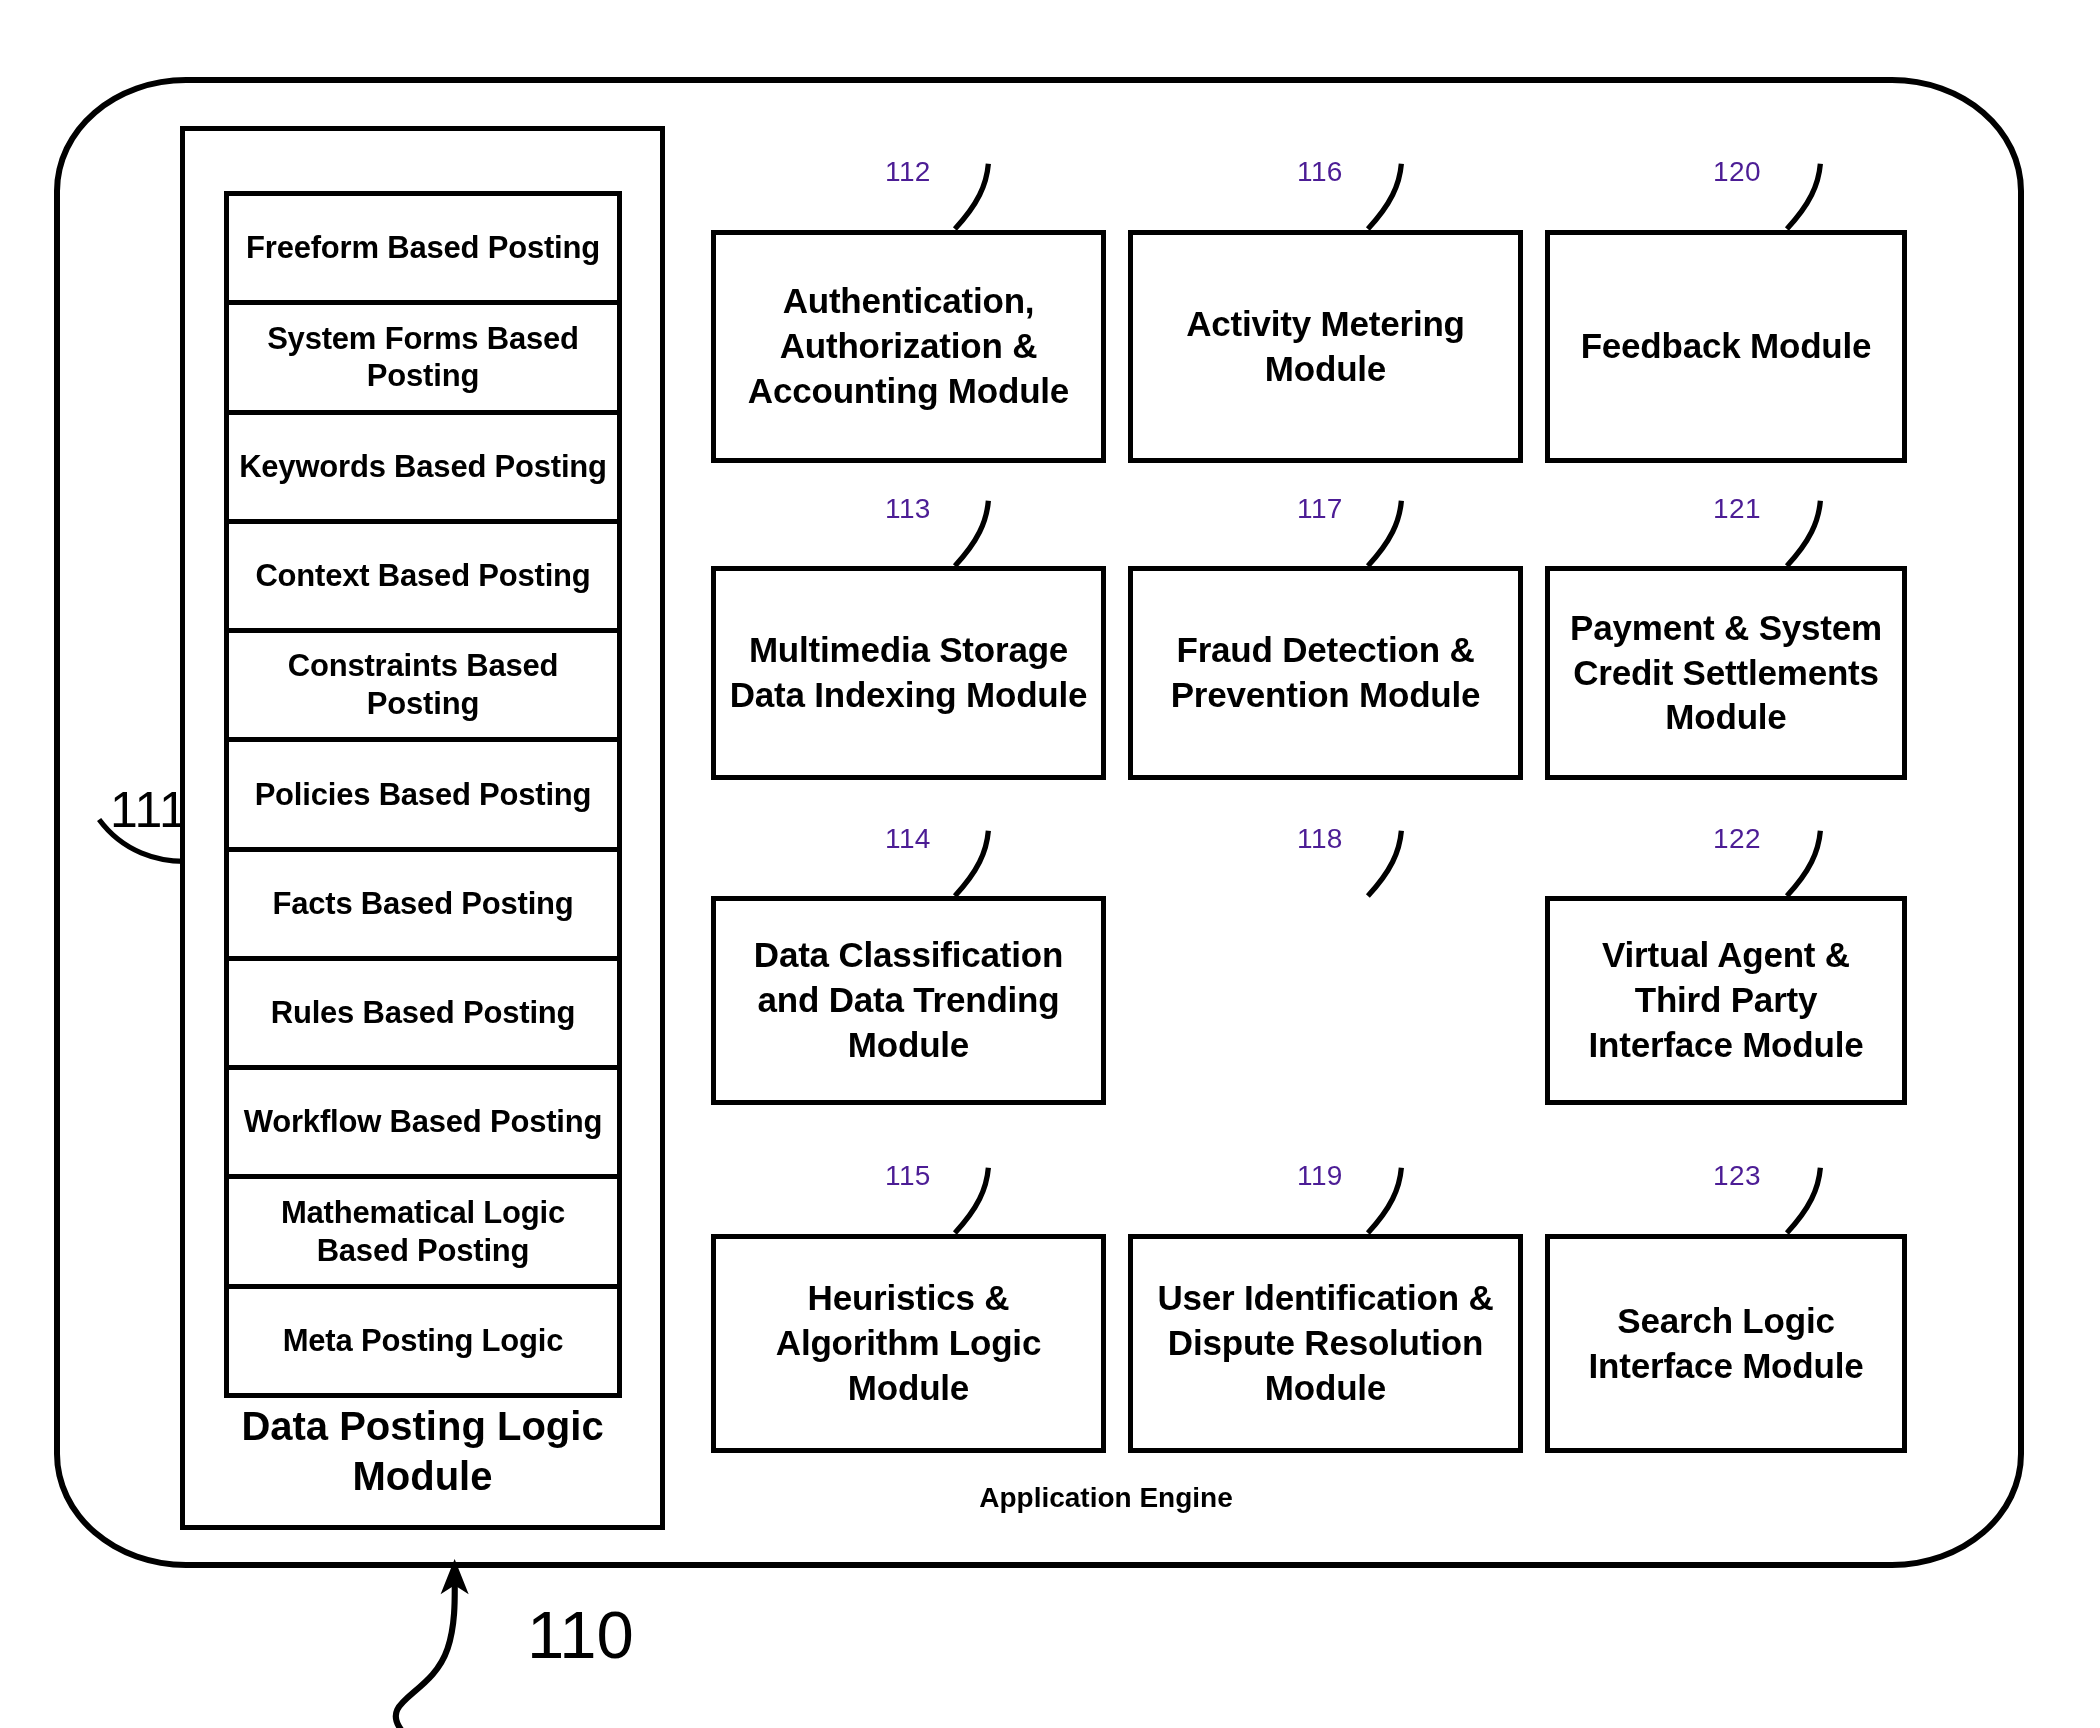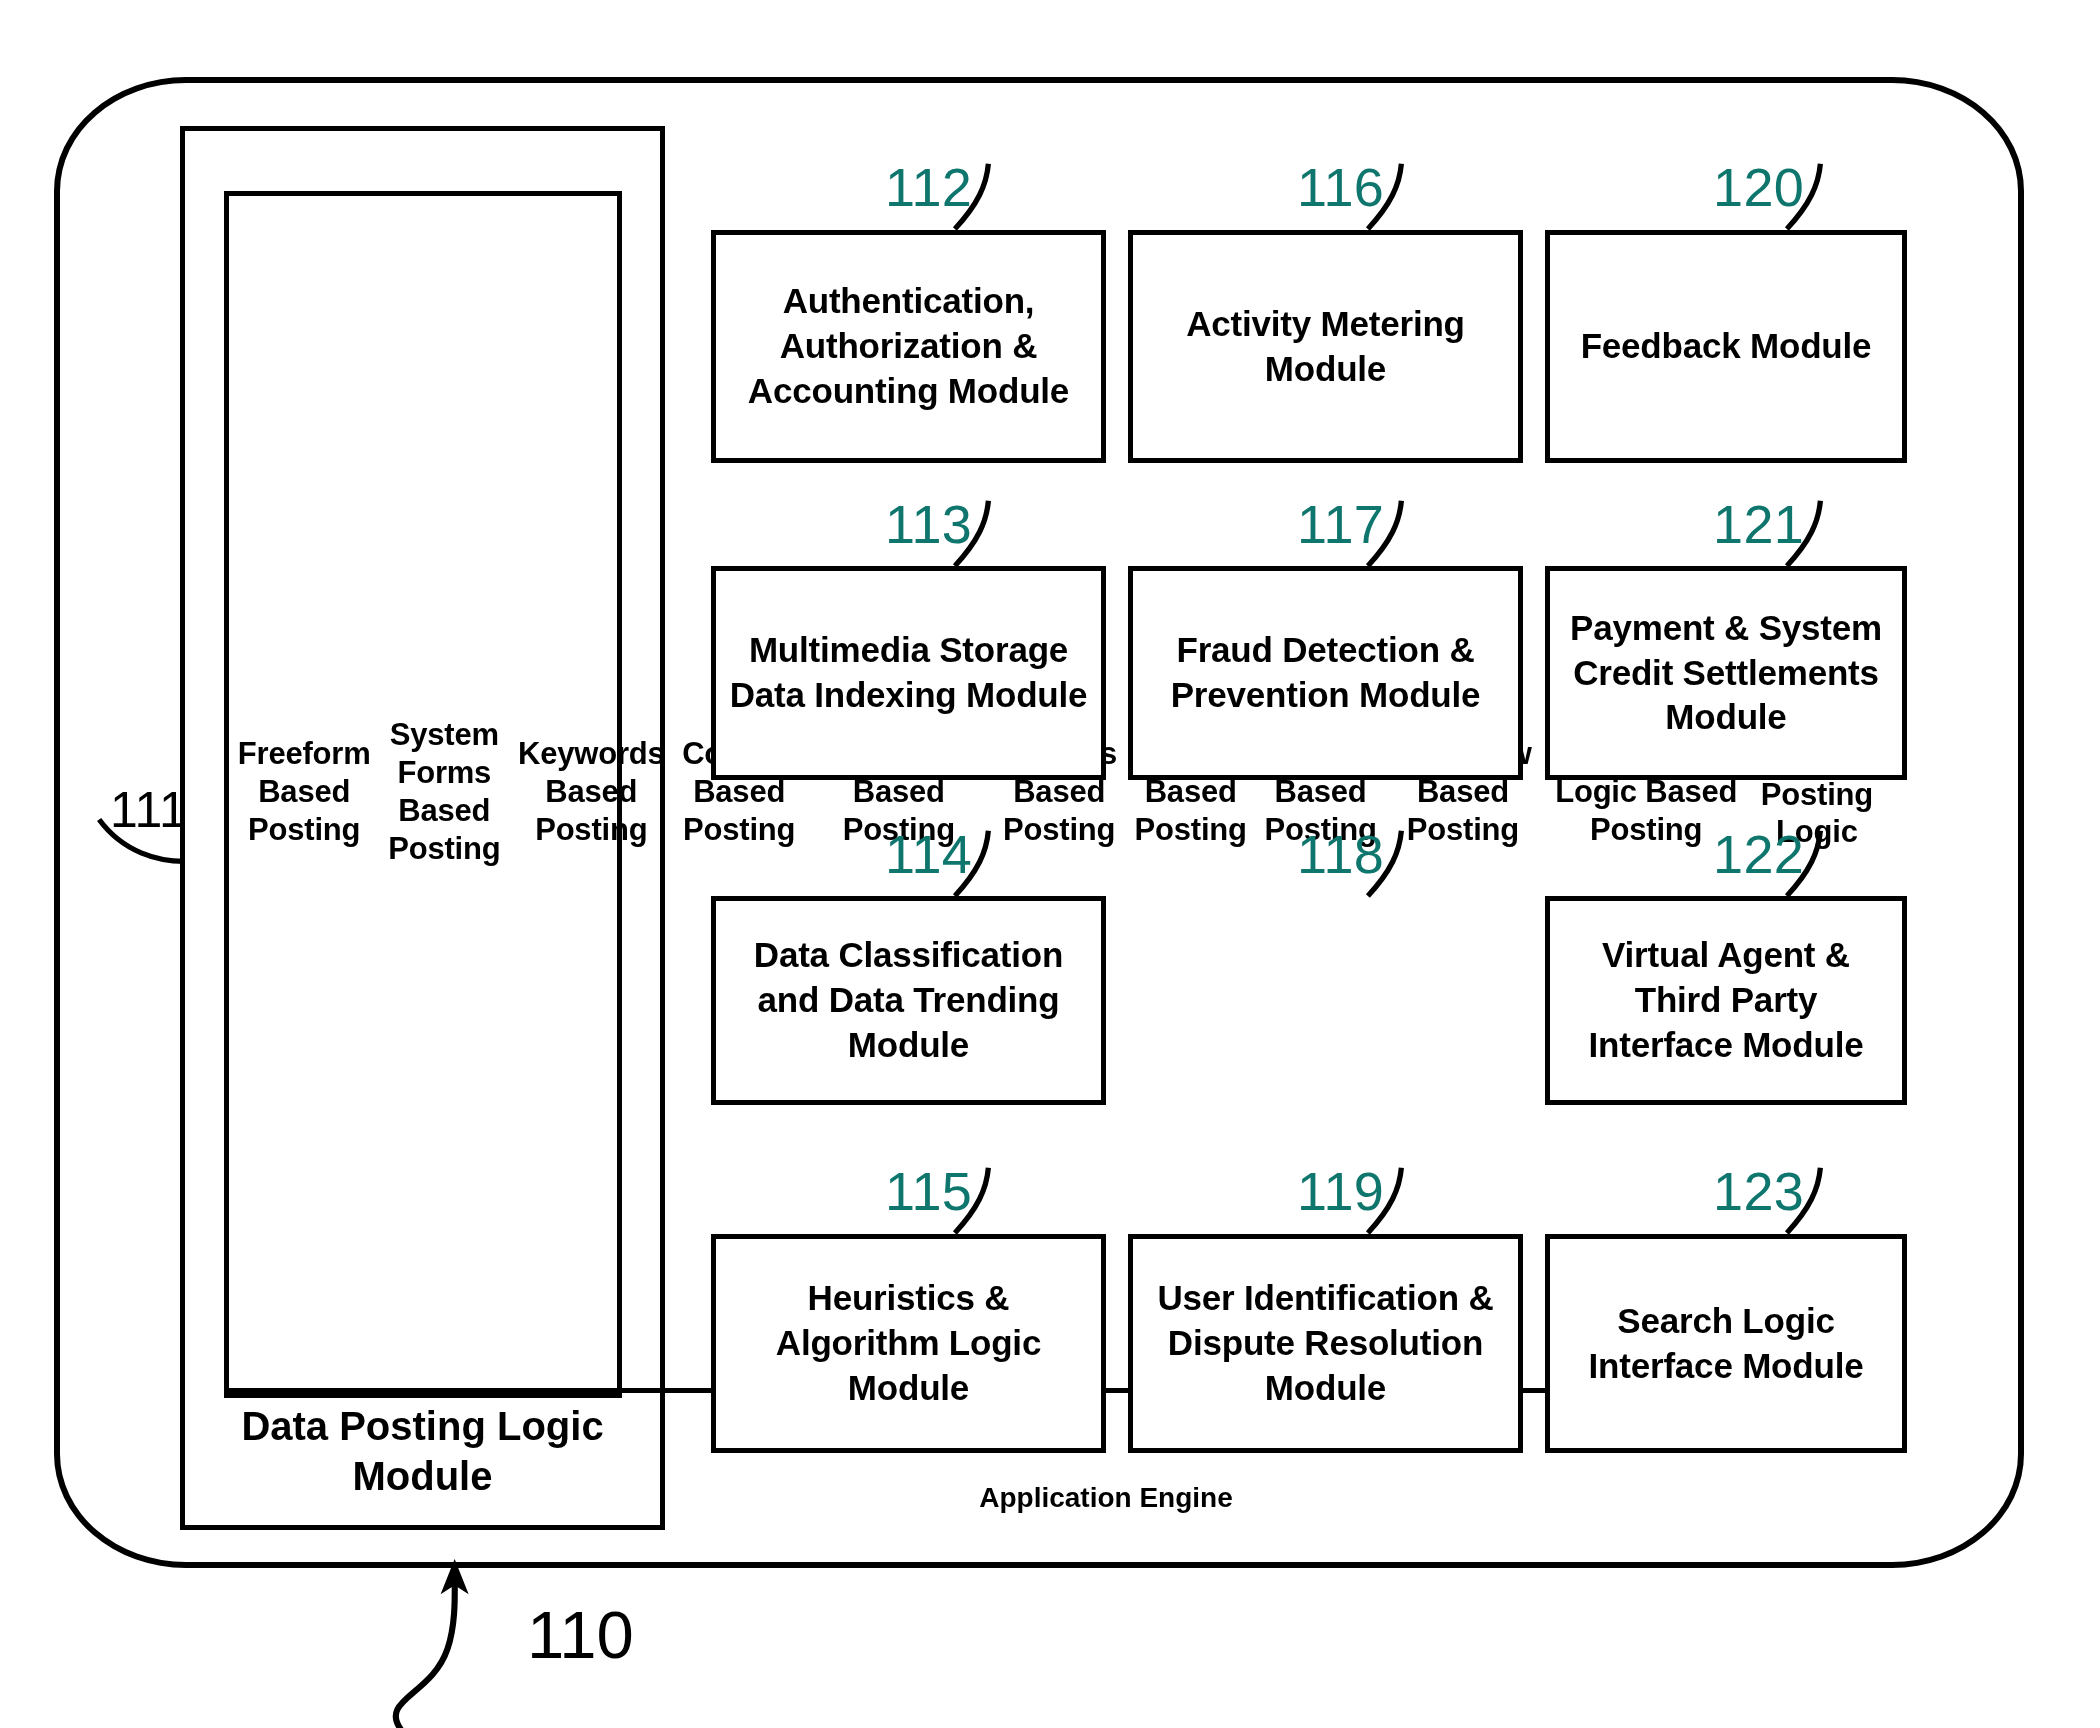--- a/index.html
+++ b/index.html
@@ -47,20 +47,21 @@
   #posting-list {
     position: absolute;
     left: 224px;
     top: 191px;
     width: 398px;
     height: 1207px;
     border: 5.3px solid #000;
     box-sizing: border-box;
     background: #fff;
     display: flex;
+    flex-direction: column;
   }
   .posting-item {
     flex: 1 1 0;
     border-bottom: 5.3px solid #000;
     box-sizing: border-box;
     display: flex;
     align-items: center;
     justify-content: center;
     text-align: center;
     font-size: 31px;
@@ -110,23 +111,23 @@
 
   
   .row-1 { top: 230px;  height: 233px; }
   .row-2 { top: 566px;  height: 214px; }
   .row-3 { top: 896px; height: 209px; }
   .row-4 { top: 1234px; height: 219px; }
 
   
   .ref-num {
     position: absolute;
-    font-size: 54px;
+    font-size: 28px;
     font-weight: normal;
-    color: #0f766e;
+    color: #4c1d95;
     font-family: "Liberation Sans", sans-serif;
     letter-spacing: 0.4px;
   }
   .ref-lead {
     position: absolute;
     pointer-events: none;
   }
 
   #app-engine-label {
     position: absolute;

